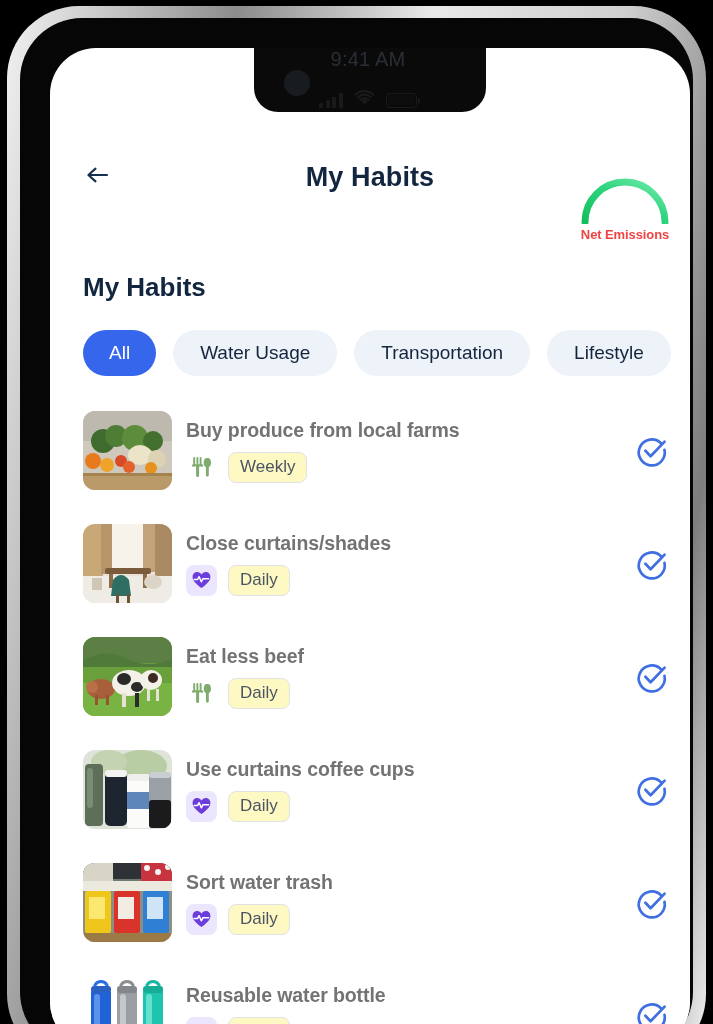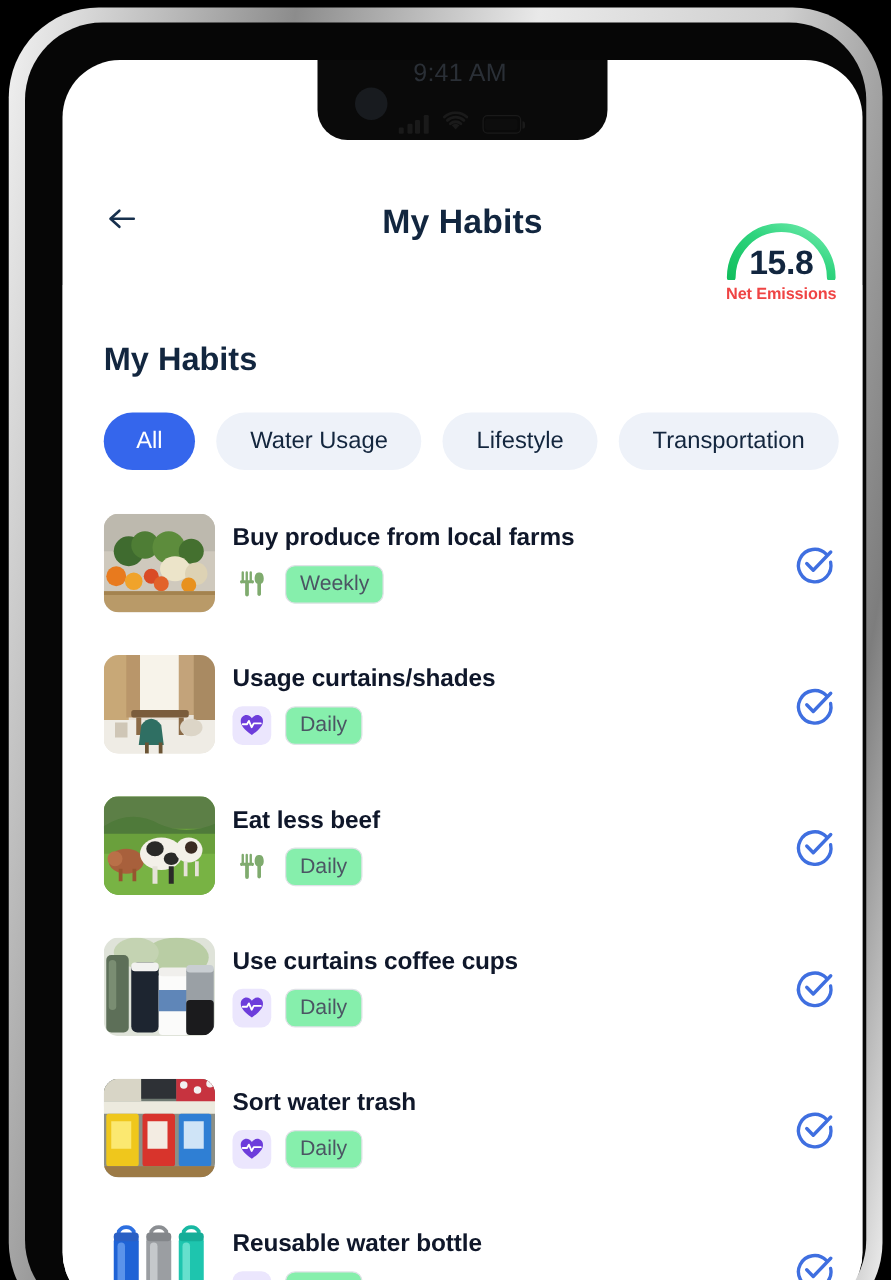--- a/index.html
+++ b/index.html
@@ -244,21 +244,21 @@
   }
   .habit-thumb svg { display: block; width: 100%; height: 100%; }
   .habit-main {
     flex: 1 1 auto;
     padding-left: 14px;
     min-width: 0;
   }
   .habit-title {
     font-size: 19.5px;
     font-weight: bold;
-    color: #0f172a;
+    color: #737373;
     letter-spacing: -.1px;
     white-space: nowrap;
   }
   .habit-meta {
     margin-top: 10px;
     display: flex;
     align-items: center;
     gap: 11px;
   }
   .cat-icon {
@@ -269,21 +269,21 @@
     justify-content: center;
     flex: 0 0 auto;
   }
   .cat-icon.health { background: #ebe6fd; }
   .cat-icon.food { background: transparent; }
   .freq-tag {
     height: 31px;
     padding: 12px 11px;
     border: 1.4px solid #dfe2e6;
     border-radius: 8px;
-    background: #86efac;
+    background: #fef9c3;
     color: #4b5563;
     font-size: 17px;
     display: flex;
     align-items: center;
     box-sizing: border-box;
   }
   .habit-check {
     flex: 0 0 auto;
     width: 76px;
     display: flex;
@@ -340,40 +340,39 @@
           <svg id="gauge-arc" width="90" height="52" viewBox="0 0 90 52">
             <defs>
               <linearGradient id="gaugeGrad" x1="0" y1="1" x2="1" y2="0">
                 <stop offset="0%" stop-color="#12bf5e"></stop>
                 <stop offset="55%" stop-color="#2fd47e"></stop>
                 <stop offset="100%" stop-color="#72ecae"></stop>
               </linearGradient>
             </defs>
             <path d="M5 50 A40 40 0 0 1 85 50" stroke="url(#gaugeGrad)" stroke-width="7" fill="none" stroke-linecap="round"></path>
           </svg>
-          <div id="gauge-value">15.8</div>
           <div id="gauge-label">Net Emissions</div>
         </div>
       </div>
 
       <div id="page-body">
         <div id="page-title">My Habits</div>
 
         <div id="filter-chips">
           <div class="chip active">
               <span>All</span>
             </div>
           <div class="chip">
               <span>Water Usage</span>
             </div>
           <div class="chip">
+              <span>Transportation</span>
+            </div>
+          <div class="chip">
               <span>Lifestyle</span>
-            </div>
-          <div class="chip">
-              <span>Transportation</span>
             </div>
         </div>
 
         <div id="habit-list">
 
           <div class="habit-row">
             <div class="habit-thumb">
               <svg viewBox="0 0 89 79" preserveAspectRatio="xMidYMid slice">
                 <rect width="89" height="79" fill="#cfc9bd"></rect>
                 <rect y="0" width="89" height="30" fill="#bdb9ae"></rect>
@@ -427,21 +426,21 @@
                 <rect x="26" y="50" width="4" height="14" fill="#8a6a47"></rect>
                 <rect x="60" y="50" width="4" height="14" fill="#8a6a47"></rect>
                 <path d="M30 56 q8 -10 16 0 l2 16 h-20 Z" fill="#2f6f63"></path>
                 <rect x="33" y="70" width="3" height="9" fill="#6b5434"></rect>
                 <rect x="44" y="70" width="3" height="9" fill="#6b5434"></rect>
                 <ellipse cx="70" cy="58" rx="9" ry="7" fill="#dcd5c7"></ellipse>
                 <rect x="9" y="54" width="10" height="12" fill="#cfc6b6"></rect>
               </svg>
             </div>
             <div class="habit-main">
-              <div class="habit-title">Usage curtains/shades</div>
+              <div class="habit-title">Close curtains/shades</div>
               <div class="habit-meta">
                 <span class="cat-icon health">
                   <svg width="19" height="18" viewBox="0 0 19 18">
                     <path d="M9.5 17 C3 12.2 .6 9.1 .6 5.9 C.6 2.9 2.8 1 5.2 1 C7 1 8.6 2.1 9.5 3.6 C10.4 2.1 12 1 13.8 1 C16.2 1 18.4 2.9 18.4 5.9 C18.4 9.1 16 12.2 9.5 17 Z" fill="#6d3ddb"></path>
                     <path d="M2.2 8.4 h3.4 l1.5 -2.7 l2.2 5.1 l1.7 -3.1 h5.6" stroke="#ffffff" stroke-width="1.5" fill="none" stroke-linecap="round" stroke-linejoin="round"></path>
                   </svg>
                 </span>
                 <span class="freq-tag">Daily</span>
               </div>
             </div>

